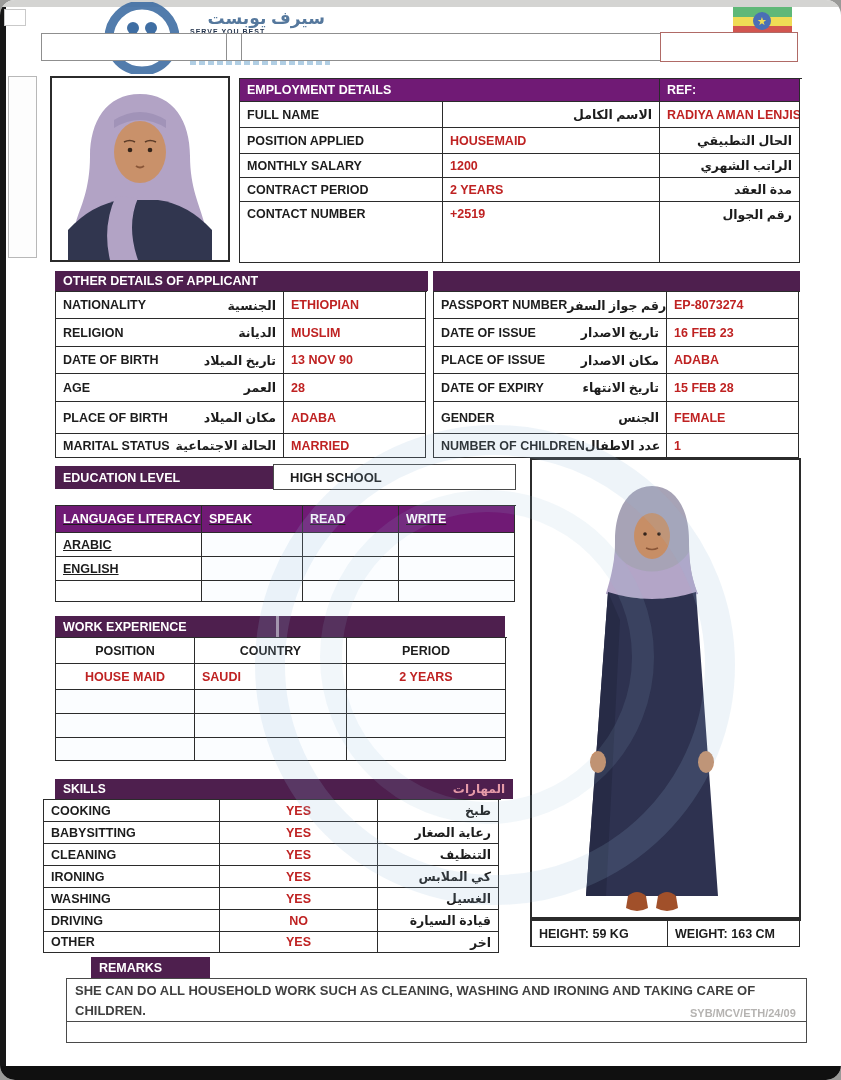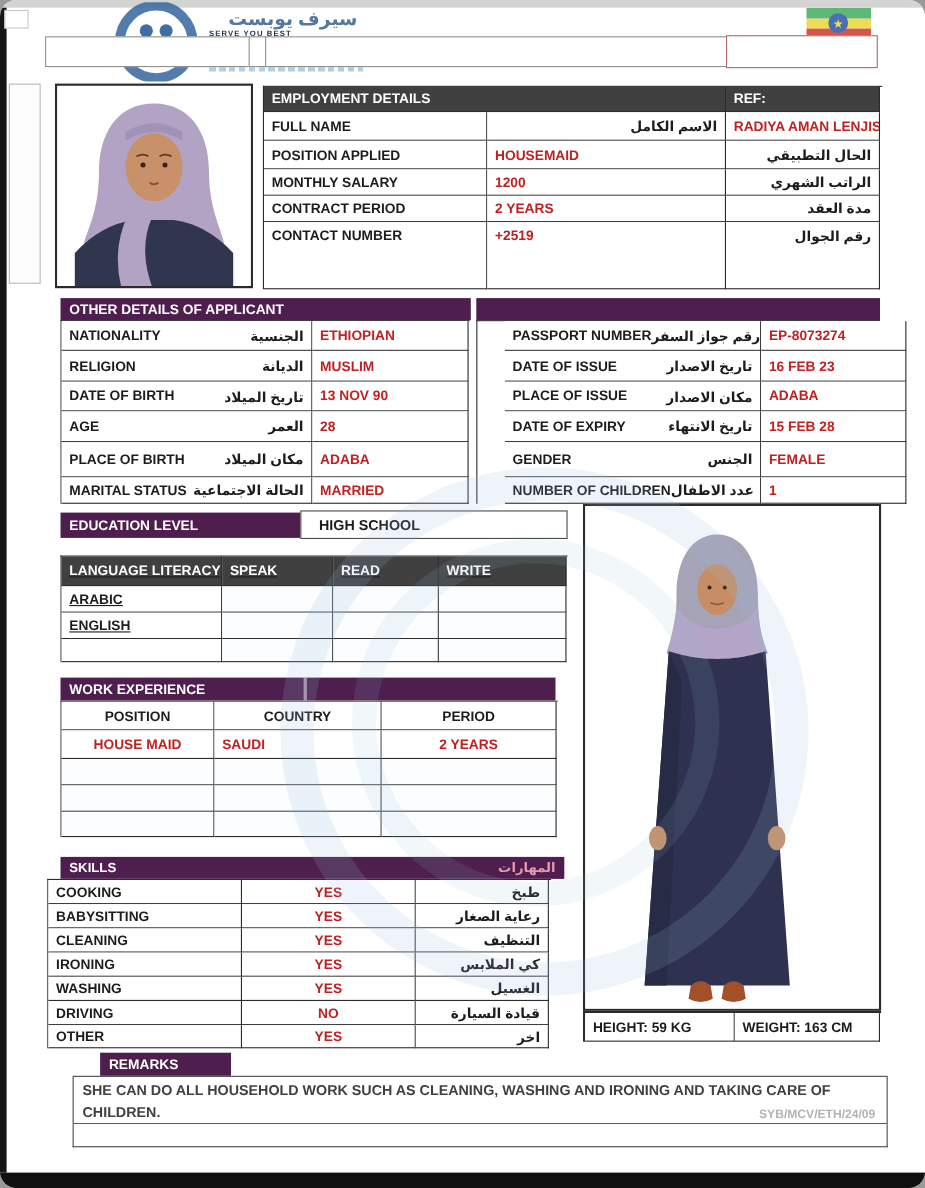--- a/index.html
+++ b/index.html
@@ -18,21 +18,21 @@
   .logo-line{height:4px;background:repeating-linear-gradient(90deg,#9dc2dd 0 6px,#fff 6px 9px);opacity:.8;}
   
   .bar{background:#4e1f4e;color:#fff;font-weight:bold;font-size:12.5px;
        display:flex;align-items:center;padding:0 8px;box-sizing:border-box;}
   .bar .ar-right{margin-left:auto;color:#e59aa8;direction:rtl;}
   
   .grid{display:grid;border-top:1.5px solid #2b2b2b;border-left:1.5px solid #2b2b2b;background:#fff;box-sizing:border-box;}
   .cell{border-right:1.5px solid #2b2b2b;border-bottom:1.5px solid #2b2b2b;background:#fff;
         display:flex;align-items:center;padding:0 7px;box-sizing:border-box;
         font-size:12.5px;font-weight:bold;color:#1c1c1c;overflow:hidden;white-space:nowrap;}
-  .cell.hdr{background:#404040;color:#fff;}
+  .cell.hdr{background:#701a75;color:#fff;}
   .cell.red{color:#bf2222;}
   .cell.center{justify-content:center;}
   .cell.ar{direction:rtl;}
   .cell.tint{background:#fbfdff;}
   .lbl-ar{margin-left:auto;direction:rtl;font-weight:bold;}
   .span2{grid-column:span 2;}
   
   .plainbox{background:#fff;border:1.5px solid #4a4a4a;box-sizing:border-box;}
   .photo-frame{background:#fff;border:2px solid #2b2b2b;box-sizing:border-box;}
   
@@ -153,21 +153,21 @@
         <span class="lbl-ar">مكان الميلاد</span>
       </div>
     <div class="cell red">ADABA</div>
     <div class="cell">
         <span>MARITAL STATUS</span>
         <span class="lbl-ar">الحالة الاجتماعية</span>
       </div>
     <div class="cell red">MARRIED</div>
   </div>
 
-  <div class="abs grid" style="left:433px;top:291px;width:367px;grid-template-columns:233px 132px;grid-template-rows:27px 28px 27px 28px 32px 24px;padding-left:25px;">
+  <div class="abs grid" style="left:433px;top:291px;width:367px;grid-template-columns:233px 132px;grid-template-rows:27px 28px 27px 28px 32px 24px;">
     <div class="cell">
         <span>PASSPORT NUMBER</span>
         <span class="lbl-ar">رقم جواز السفر</span>
       </div>
     <div class="cell red">EP-8073274</div>
     <div class="cell">
         <span>DATE OF ISSUE</span>
         <span class="lbl-ar">تاريخ الاصدار</span>
       </div>
     <div class="cell red">16 FEB 23</div>

